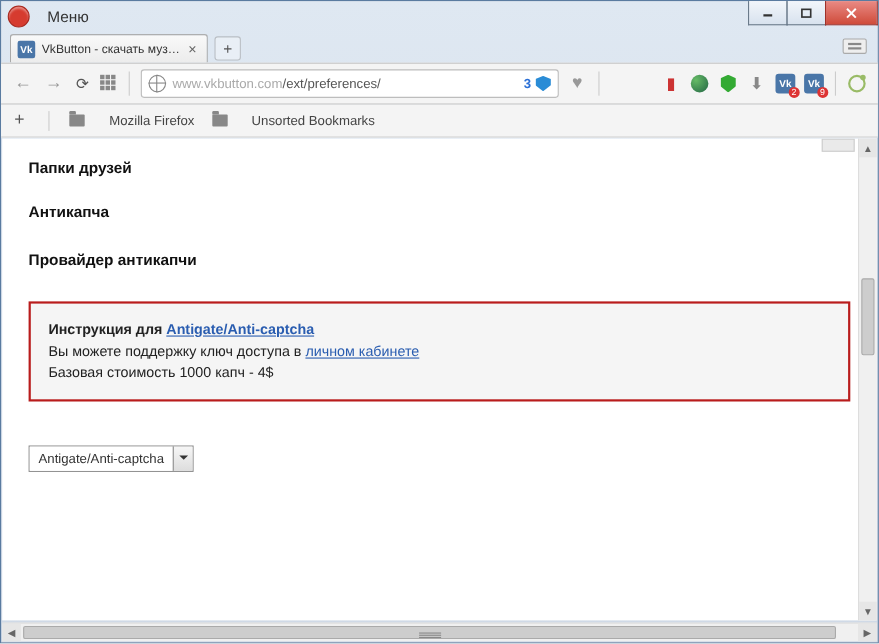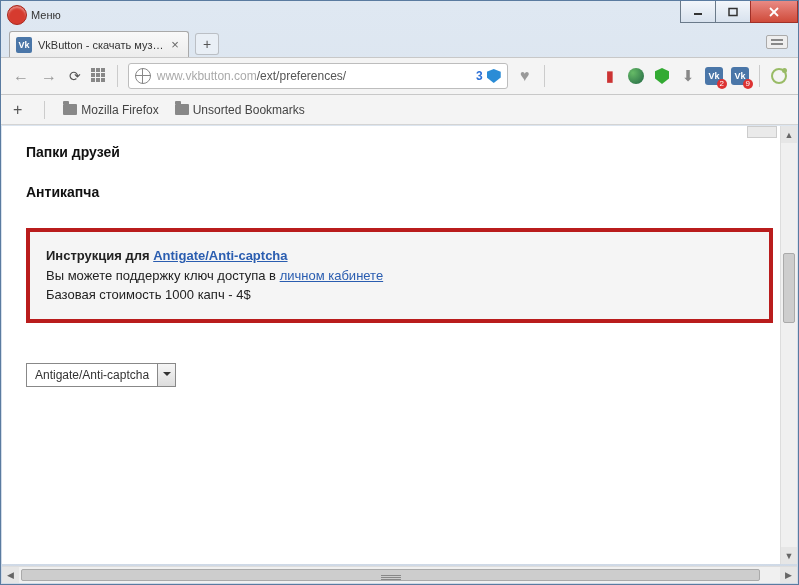--- a/index.html
+++ b/index.html
@@ -2,21 +2,21 @@
 <html><head>
 <meta charset="utf-8">
 <style>
   * { box-sizing: border-box; margin: 0; padding: 0; }
   body { font-family: "Segoe UI", Tahoma, Arial, sans-serif; font-size: 12px; background: #e8e8e8; overflow: hidden; width: 799px; height: 585px; position: relative; }
   
   
   .window { width: 799px; height: 585px; background: linear-gradient(#dfe8f2,#cfd9e6); border: 1px solid #5a7ba0; position: relative; }
   .titlebar { height: 28px; display: flex; align-items: center; padding: 0 0 0 2px; position: relative; }
   .opera-btn { width: 20px; height: 20px; background: #d63b2f; border-radius: 50%; border: 1px solid #a82a20; margin-left: 4px; box-shadow: inset 0 2px 2px rgba(255,255,255,.4); }
-  .menu-label { margin-left: 4px; color: #333; font-size: 11px; }
+  .menu-label { margin-left: 16px; color: #333; font-size: 14px; }
   .win-btns { position: absolute; right: 0; top: 0; display: flex; }
   .win-btn { width: 36px; height: 22px; border: 1px solid #6a7a8a; border-top: none; background: linear-gradient(#f2f6fb,#d8e2ee); display: flex; align-items: center; justify-content: center; font-size: 10px; color: #333; }
   .win-btn.close { width: 48px; background: linear-gradient(#e98a84,#cf4b3a); color: #fff; border-color: #a03028; border-top-right-radius: 0; }
   .win-btn + .win-btn { margin-left: -1px; }
   .win-btn svg { width: 12px; height: 10px; }
   
   
   .tabstrip { height: 28px; display: flex; align-items: flex-end; padding-left: 8px; gap: 4px; }
   .tab { height: 26px; background: linear-gradient(#f9f9f9,#ececec); border: 1px solid #a9a9a9; border-bottom: none; border-radius: 3px 3px 0 0; display: flex; align-items: center; padding: 0 6px; min-width: 180px; max-width: 180px; font-size: 11px; color: #333; position: relative; }
   .tab .favicon { width: 16px; height: 16px; background:#4a76a8; border-radius:2px; display:flex;align-items:center;justify-content:center;color:#fff;font-weight:bold;font-size:9px; margin-right:6px; flex-shrink:0;}
@@ -43,21 +43,21 @@
   .addrbar .shield{width:14px;height:14px;background:#2a8cd6;clip-path:polygon(50% 0,100% 20%,100% 60%,50% 100%,0 60%,0 20%);}
   .heart{width:18px;height:18px;color:#999;font-size:16px;display:flex;align-items:center;justify-content:center;}
   .tb-divider{width:1px;height:22px;background:#ccc;margin:0 2px;}
   .ext-icons{display:flex;gap:8px;align-items:center;margin-left:auto;}
   .ext-icon{width:18px;height:18px;display:flex;align-items:center;justify-content:center;position:relative;}
   .ext-badge{position:absolute;right:-4px;bottom:-4px;background:#d33;color:#fff;font-size:8px;border-radius:6px;padding:0 3px;line-height:10px;}
   
   
   .bookbar { height:30px; background:#f4f4f4; border-bottom:1px solid #d4d4d4; display:flex; align-items:center; padding:0 12px; gap:16px; font-size:12px; color:#444;}
   .bookbar .plus{font-size:16px;color:#555;margin-right:4px;}
-  .bm-item{display:flex;align-items:center;gap:4px;}
+  .bm-item{display:flex;align-items:center;gap:22px;}
   .bm-folder{width:14px;height:11px;background:#888;border-radius:1px;position:relative;}
   .bm-folder::before{content:"";position:absolute;top:-3px;left:0;width:6px;height:3px;background:#888;border-radius:1px 1px 0 0;}
   
   
   .content-wrap{position:absolute;left:1px;right:1px;top:125px;bottom:20px;background:#fff;}
   .content{position:absolute;inset:0;overflow:hidden;padding:20px 24px 0 24px;}
   .vscroll{position:absolute;right:0;top:0;bottom:0;width:17px;background:#f0f0f0;border-left:1px solid #ddd;}
   .vscroll .up,.vscroll .down{height:17px;background:#e6e6e6;display:flex;align-items:center;justify-content:center;color:#666;font-size:9px;}
   .vscroll .track{position:absolute;top:17px;bottom:17px;left:0;right:0;}
   .vscroll .thumb{position:absolute;left:2px;right:2px;background:#cdcdcd;border:1px solid #aaa;border-radius:2px;}
@@ -67,21 +67,21 @@
   .hscroll .hthumb{position:absolute;top:2px;bottom:2px;left:2px;right:20px;background:#cdcdcd;border:1px solid #aaa;border-radius:2px;}
   .hscroll .grip{position:absolute;left:50%;top:4px;width:20px;height:8px;transform:translateX(-50%);}
   .hscroll .grip span{display:block;height:1px;background:#888;margin:1px 0;}
   
   
   h3.cut{font-size:14px;font-weight:bold;color:#111;margin-bottom:24px;margin-top:-2px;}
   .chkrow{display:flex;align-items:center;gap:10px;font-size:13px;color:#222;margin-bottom:40px;}
   .chkbox{width:14px;height:14px;border:1px solid #aaa;background:#fff;}
   h1.section{font-size:14px;font-weight:bold;color:#111;margin-bottom:28px;}
   h4.sub{font-size:14px;font-weight:bold;color:#111;margin-bottom:30px;}
-  .infobox{border:4px solid #b91c1c;background:#f5f5f5;padding:14px 16px;font-size:13px;line-height:1.5;color:#222;margin-bottom:40px;}
+  .infobox{border:2px solid #b91c1c;background:#f5f5f5;padding:14px 16px;font-size:13px;line-height:1.5;color:#222;margin-bottom:40px;}
   .infobox b{font-weight:bold;}
   .infobox a{color:#2a5db0;text-decoration:underline;}
   .dropdown{display:inline-flex;border:1px solid #888;height:24px;align-items:stretch;font-size:12px;}
   .dropdown .val{padding:3px 8px;background:#fff;display:flex;align-items:center;color:#333;}
   .dropdown .arrow{width:18px;border-left:1px solid #888;background:linear-gradient(#f6f6f6,#ddd);display:flex;align-items:center;justify-content:center;}
   .dropdown .arrow::after{content:"";border:4px solid transparent;border-top-color:#333;margin-top:3px;}
   .cutoff{font-size:14px;font-weight:bold;color:#111;margin-top:40px;opacity:.55;}
   
   
   .mini-thumb{position:absolute;right:20px;top:0;width:30px;height:12px;background:#eaeaea;border:1px solid #ccc;}
@@ -188,20 +188,21 @@
       <div class="bm-folder"></div>
       <span>Unsorted Bookmarks</span>
     </div>
   </div>
 
   <div class="content-wrap">
     <div class="content">
       <div class="mini-thumb"></div>
       <h3 class="cut">Папки друзей</h3>
       <h1 class="section">Антикапча</h1>
+      <h4 class="sub">Провайдер антикапчи</h4>
       <div class="infobox">
         <div>
           <b>Инструкция для </b><a href="#" style="font-weight:bold;">Antigate/Anti-captcha</a>
         </div>
         <div>
           <span>Вы можете поддержку ключ доступа в </span><a href="#">личном кабинете</a>
         </div>
         <div>Базовая стоимость 1000 капч - 4$</div>
       </div>
       <div class="dropdown">

